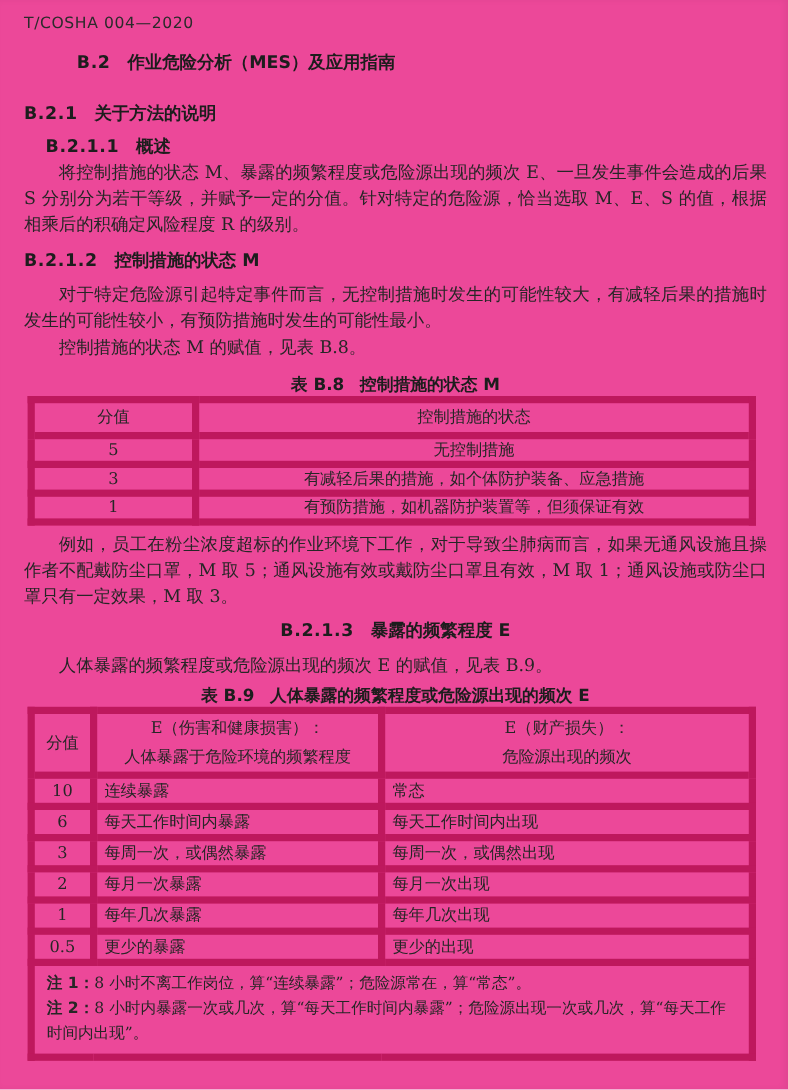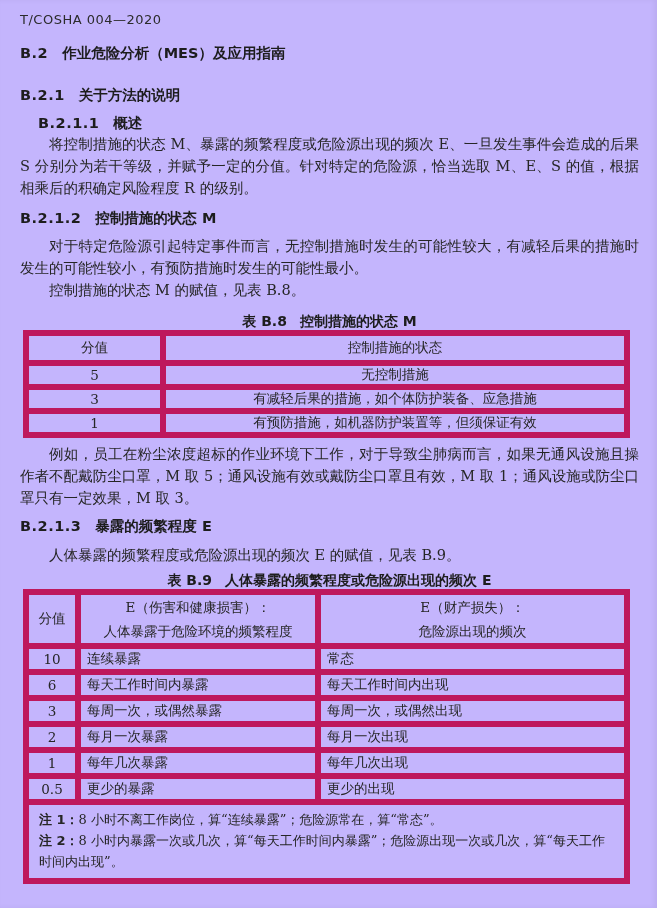--- a/index.html
+++ b/index.html
@@ -1,37 +1,37 @@
 <!DOCTYPE html>
 <html lang="zh"><head>
 <meta charset="utf-8">
 <style>
   html,body{margin:0;padding:0;background:#ffffff;}
   .page{
     width:657px;height:908px;box-sizing:border-box;
-    background:#c4b5fd;color:#242424;
+    background:#ec4899;color:#242424;
     padding:10px 18px 0 20px;
     overflow:hidden;position:relative;
     font-family:"DejaVu Serif","Liberation Serif",serif;
     box-shadow:inset -3px 0 5px rgba(0,0,0,0.05);
   }
   .doc-code{
     font-family:"DejaVu Sans","Liberation Sans",sans-serif;
     font-size:13px;letter-spacing:.5px;color:#2b2b2b;margin-top:2px;
   }
   .hd{
     font-family:"DejaVu Sans","Liberation Sans",sans-serif;
     font-weight:bold;font-size:14.5px;line-height:20px;color:#1d1d1d;
   }
   .hd .h-num{margin-right:14px;letter-spacing:.5px;}
-  .h-b2{margin-top:16px;}
+  .h-b2{margin-top:16px;margin-left:44px;}
   .h-b21{margin-top:22px;}
   .h-b211{margin-top:8px;margin-left:18px;}
   .h-b212{margin-top:9px;}
-  .h-b213{margin-top:7px;}
+  .h-b213{margin-top:7px;text-align:center;}
   .para{
     font-size:14.5px;line-height:22px;text-align:justify;
     text-indent:2em;margin:0;color:#262626;
   }
   .p1{margin-top:6px;}
   .p3{margin-top:7px;}
   .p5{margin-top:5px;}
   .p6{margin-top:8px;}
   .tbl-title{
     font-family:"DejaVu Sans","Liberation Sans",sans-serif;

